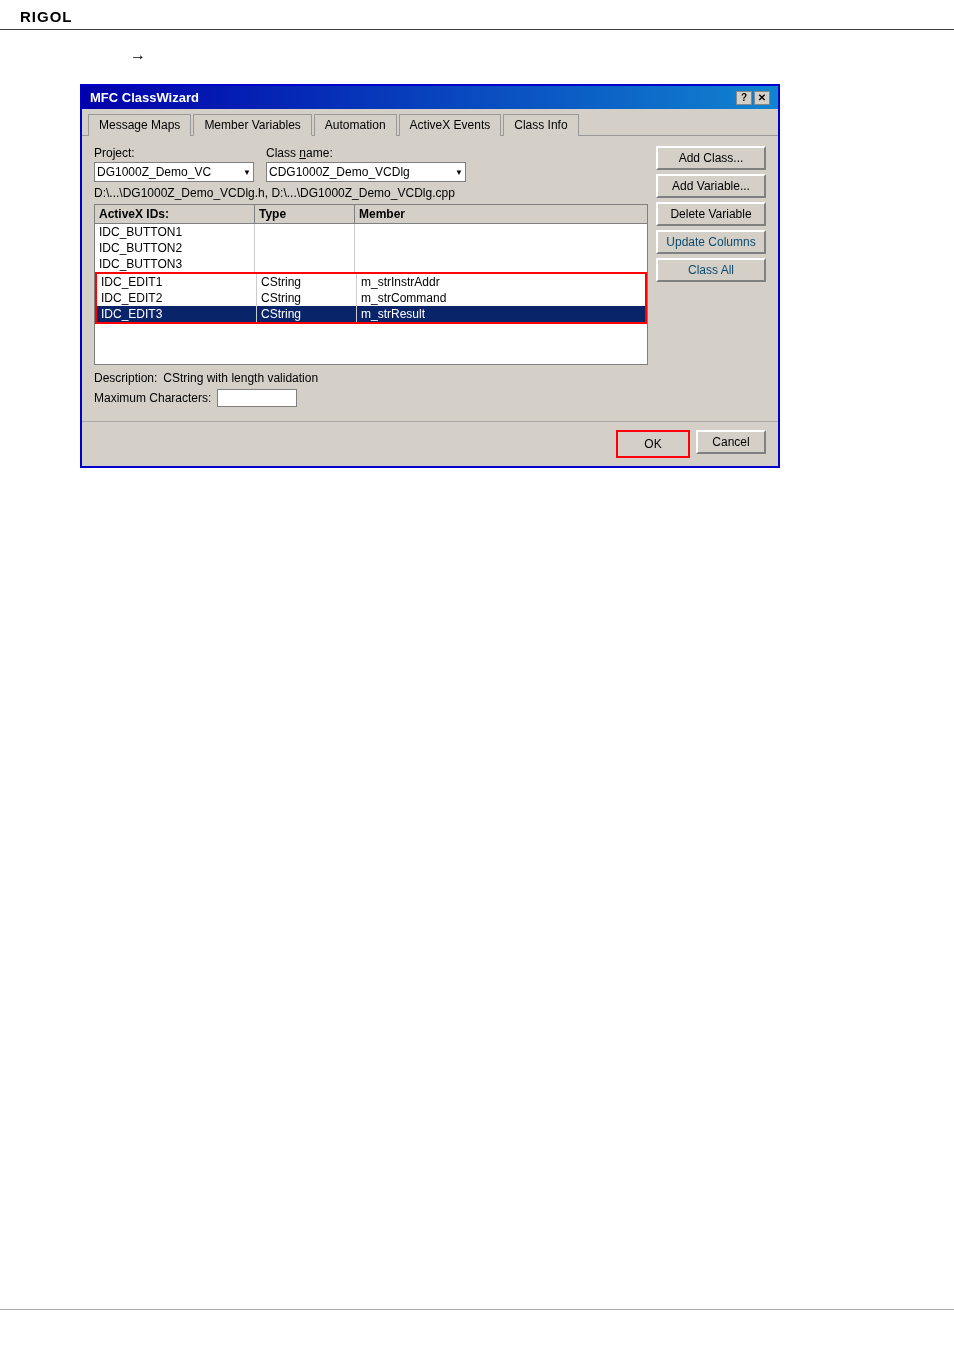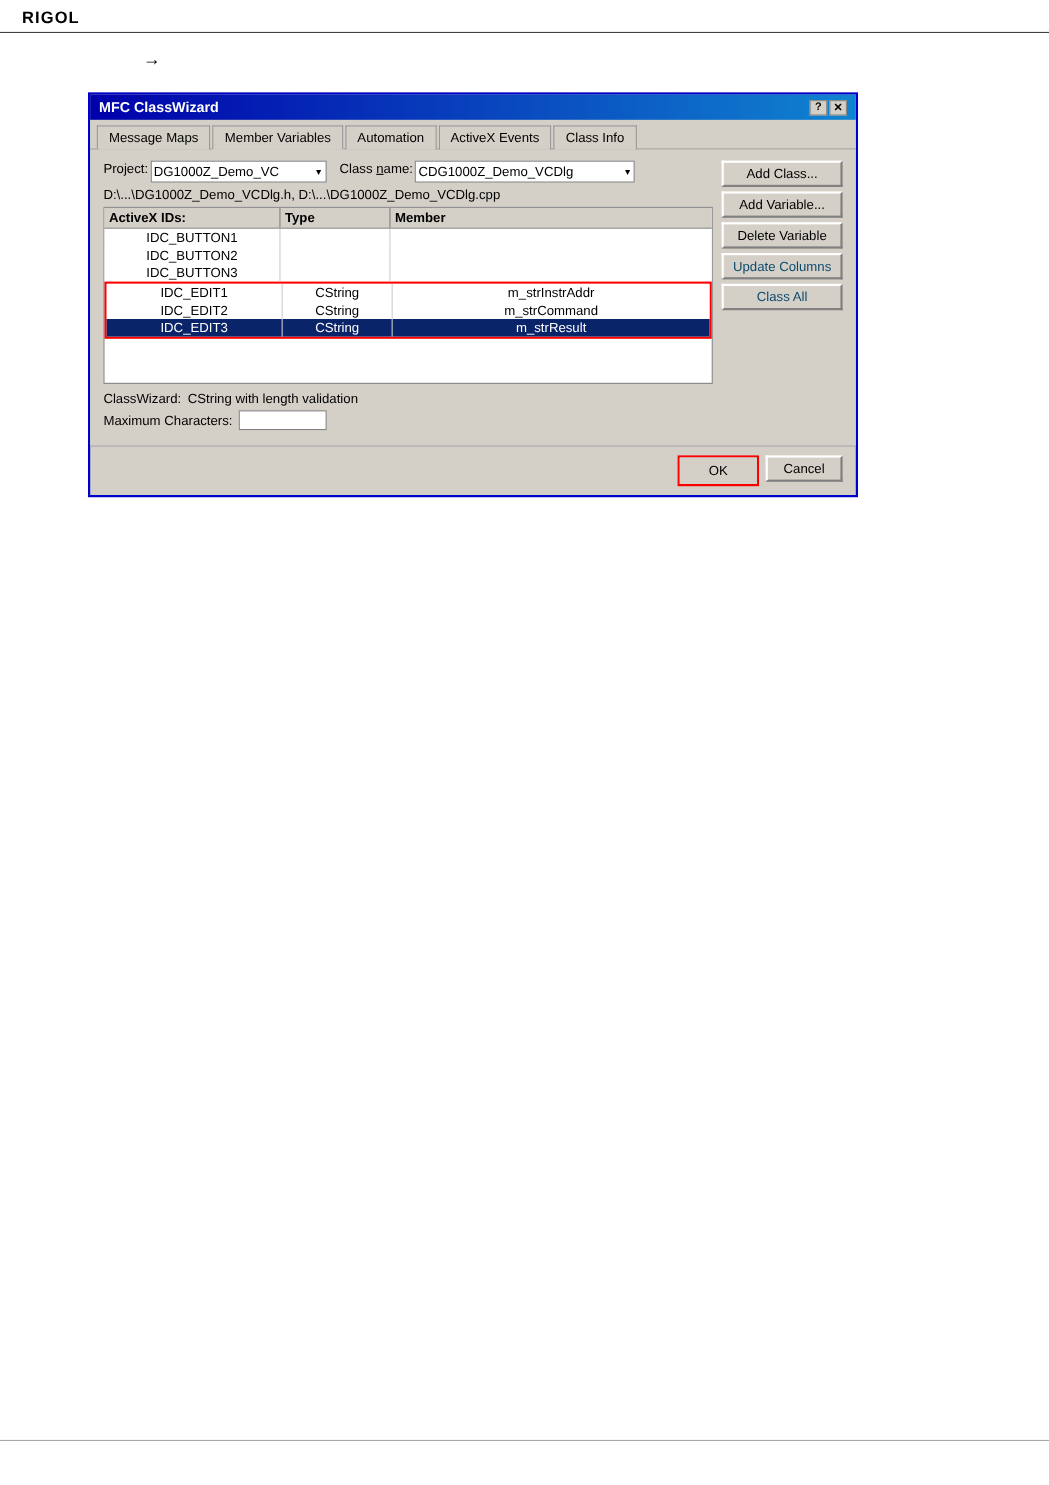--- a/index.html
+++ b/index.html
@@ -129,21 +129,21 @@
 
     
     .form-row {
       display: flex;
       gap: 12px;
       margin-bottom: 4px;
       align-items: flex-start;
     }
     .form-group {
       display: flex;
-      flex-direction: row;
+      flex-direction: column;
       gap: 2px;
     }
     .form-label {
       font-size: 12px;
       color: #000;
     }
 
     
     .select-box {
       height: 20px;
@@ -181,21 +181,20 @@
       border-bottom: 1px solid #808080;
       font-size: 12px;
       font-weight: bold;
     }
     .table-header .col-id { width: 160px; padding: 2px 4px; border-right: 1px solid #808080; }
     .table-header .col-type { width: 100px; padding: 2px 4px; border-right: 1px solid #808080; }
     .table-header .col-member { flex: 1; padding: 2px 4px; }
 
     .table-body {
       min-height: 140px;
-      text-align: center;
     }
     .table-row {
       display: flex;
       font-size: 12px;
     }
     .table-row .col-id { width: 160px; padding: 1px 4px; border-right: 1px solid #ccc; }
     .table-row .col-type { width: 100px; padding: 1px 4px; border-right: 1px solid #ccc; }
     .table-row .col-member { flex: 1; padding: 1px 4px; }
 
     .row-normal { background: white; color: #000; }
@@ -361,21 +360,21 @@
                   <div class="col-id">IDC_EDIT3</div>
                   <div class="col-type">CString</div>
                   <div class="col-member">m_strResult</div>
                 </div>
               </div>
             </div>
           </div>
 
           <div class="desc-area">
             <div class="desc-row">
-              <span class="desc-label">ClassWizard:</span>
+              <span class="desc-label">Description:</span>
               <span>CString with length validation</span>
             </div>
             <div class="desc-row">
               <span>Maximum Characters:</span>
               <input class="max-chars-input" type="text" value="" style="">
             </div>
           </div>
 
         </div>
 

